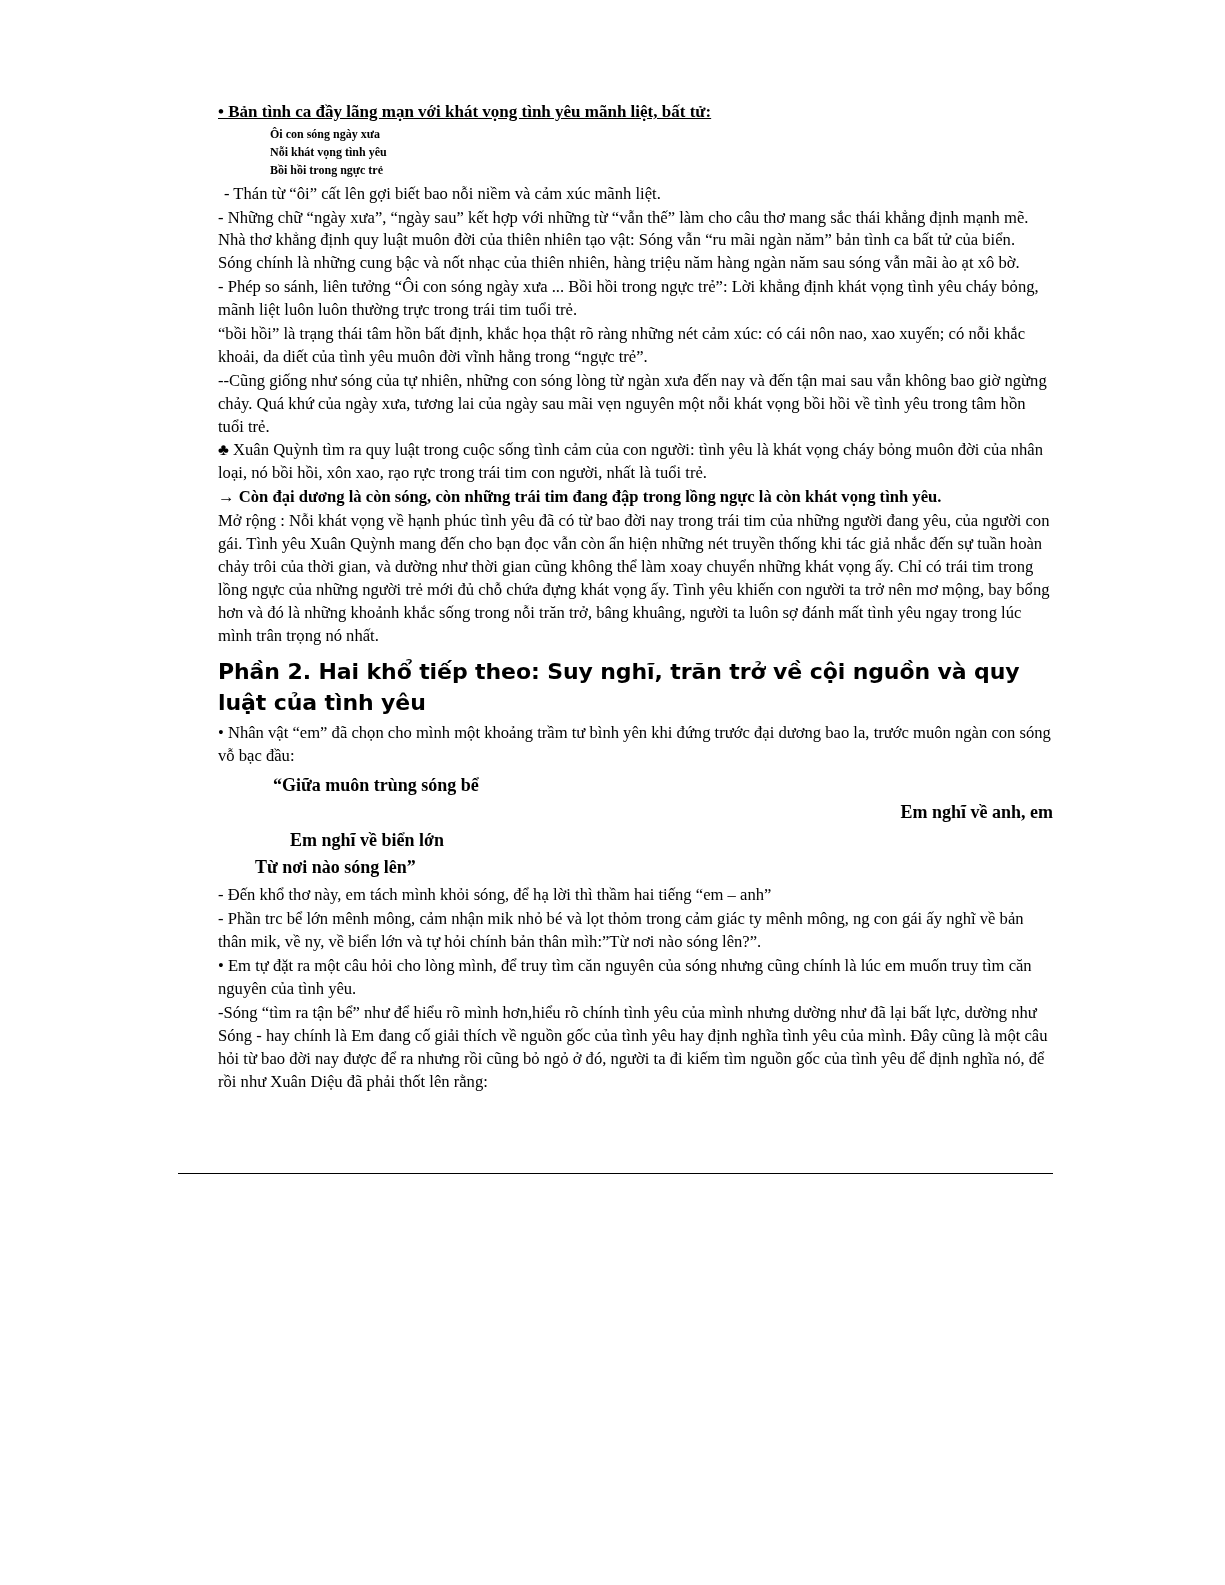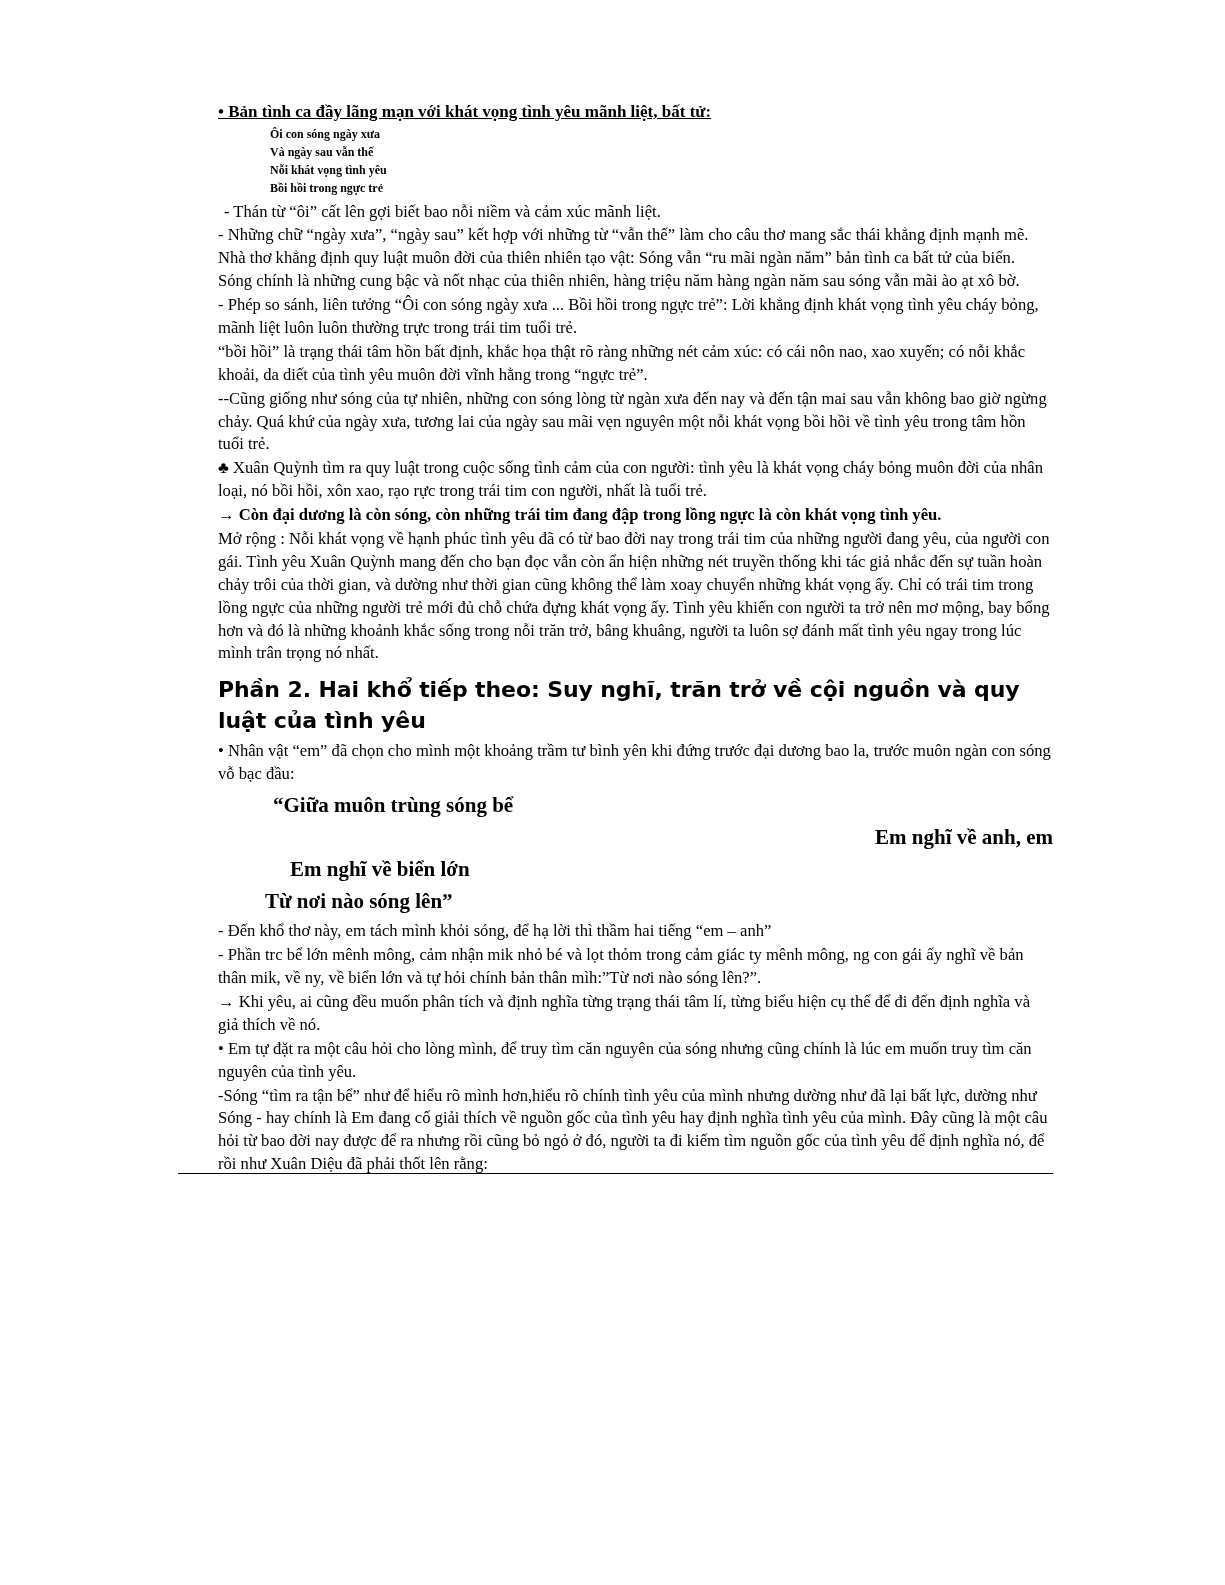--- a/index.html
+++ b/index.html
@@ -47,27 +47,27 @@
   .verse-block {
     margin-top: 2px;
     margin-bottom: 3px;
   }
   .verse-block2 {
     margin-top: 4px;
     margin-bottom: 3px;
   }
   .verse-q {
     font-weight: bold;
-    font-size: 21px;
+    font-size: 18px;
     line-height: 1.5;
   }
   .q1 { margin-left: 55px; }
   .q2 { margin-left: 70px; text-align: right; }
   .q3 { margin-left: 72px; }
-  .q4 { margin-left: 47px; }
+  .q4 { margin-left: 37px; }
   b, .b { font-weight: normal; }
   .section-title {
     font-family: "DejaVu Sans", "Liberation Sans", sans-serif;
     font-weight: bold;
     font-size: 22px;
     margin-top: 10px;
     margin-bottom: 4px;
     letter-spacing: -0.1px;
   }
   .lead-space { padding-left: 6px; }
@@ -85,21 +85,20 @@
 <body>
 
 <div class="page">
 
   <div class="doc-body">
 
     <p class="bullet-head">• Bản tình ca đầy lãng mạn với khát vọng tình yêu mãnh liệt, bất tử:</p>
 
     <div class="verse-block">
       <p class="verse">Ôi con sóng ngày xưa</p>
-      <p class="verse">Và ngày sau vẫn thế</p>
       <p class="verse">Nỗi khát vọng tình yêu</p>
       <p class="verse">Bồi hồi trong ngực trẻ</p>
     </div>
 
     <p class="para lead-space"><b>- Thán từ “ôi”</b><span> cất lên gợi biết bao nỗi niềm và cảm xúc mãnh liệt.</span></p>
 
     <p class="para"><b>- Những chữ “</b><b>ngày xưa</b><span>”, “</span><b>ngày sau</b><span>” kết hợp với những từ “</span><b>vẫn thế</b><span>” làm cho câu thơ mang sắc thái khẳng định mạnh mẽ. Nhà thơ khẳng định quy luật muôn đời của thiên nhiên tạo vật: Sóng vẫn “</span><b>ru mãi ngàn năm</b><span>” bản tình ca bất tử của biển. Sóng chính là những cung bậc và nốt nhạc của thiên nhiên, hàng triệu năm hàng ngàn năm sau sóng vẫn mãi ào ạt xô bờ.</span></p>
 
     <p class="para"><b>- Phép so sánh, liên tưởng “Ôi con sóng ngày xưa ... Bồi hồi trong ngực trẻ”</b><span>: Lời khẳng định khát vọng tình yêu cháy bỏng, mãnh liệt luôn luôn thường trực trong trái tim tuổi trẻ.</span></p>
 
@@ -121,21 +120,20 @@
       <p class="verse-q q1">“Giữa muôn trùng sóng bể</p>
       <p class="verse-q q2">Em nghĩ về anh, em</p>
       <p class="verse-q q3">Em nghĩ về biển lớn</p>
       <p class="verse-q q4">Từ nơi nào sóng lên”</p>
     </div>
 
     <p class="para"><span>- Đến khổ thơ này, em tách mình khỏi sóng, để hạ lời thì thầm hai tiếng “</span><b>em – anh</b><span>”</span></p>
 
     <p class="para"><span>- Phần trc bể lớn mênh mông, cảm nhận mik nhỏ bé và lọt thỏm trong cảm giác ty mênh mông, ng con gái ấy nghĩ về bản thân mik, về ny, về biển lớn và tự hỏi chính bản thân mìh:</span><b>”Từ nơi nào sóng lên?”.</b></p>
 
-    <p class="para">→ Khi yêu, ai cũng đều muốn phân tích và định nghĩa từng trạng thái tâm lí, từng biểu hiện cụ thể để đi đến định nghĩa và giả thích về nó.</p>
 
     <p class="para">• Em tự đặt ra một câu hỏi cho lòng mình, để truy tìm căn nguyên của sóng nhưng cũng chính là lúc em muốn truy tìm căn nguyên của tình yêu.</p>
 
     <p class="para">-Sóng “tìm ra tận bể” như để hiểu rõ mình hơn,hiểu rõ chính tình yêu của mình nhưng dường như đã lại bất lực, dường như Sóng - hay chính là Em đang cố giải thích về nguồn gốc của tình yêu hay định nghĩa tình yêu của mình. Đây cũng là một câu hỏi từ bao đời nay được để ra nhưng rồi cũng bỏ ngỏ ở đó, người ta đi kiếm tìm nguồn gốc của tình yêu để định nghĩa nó, để rồi như Xuân Diệu đã phải thốt lên rằng:</p>
 
   </div>
 
   <div class="rule"></div>
 
 </div>

